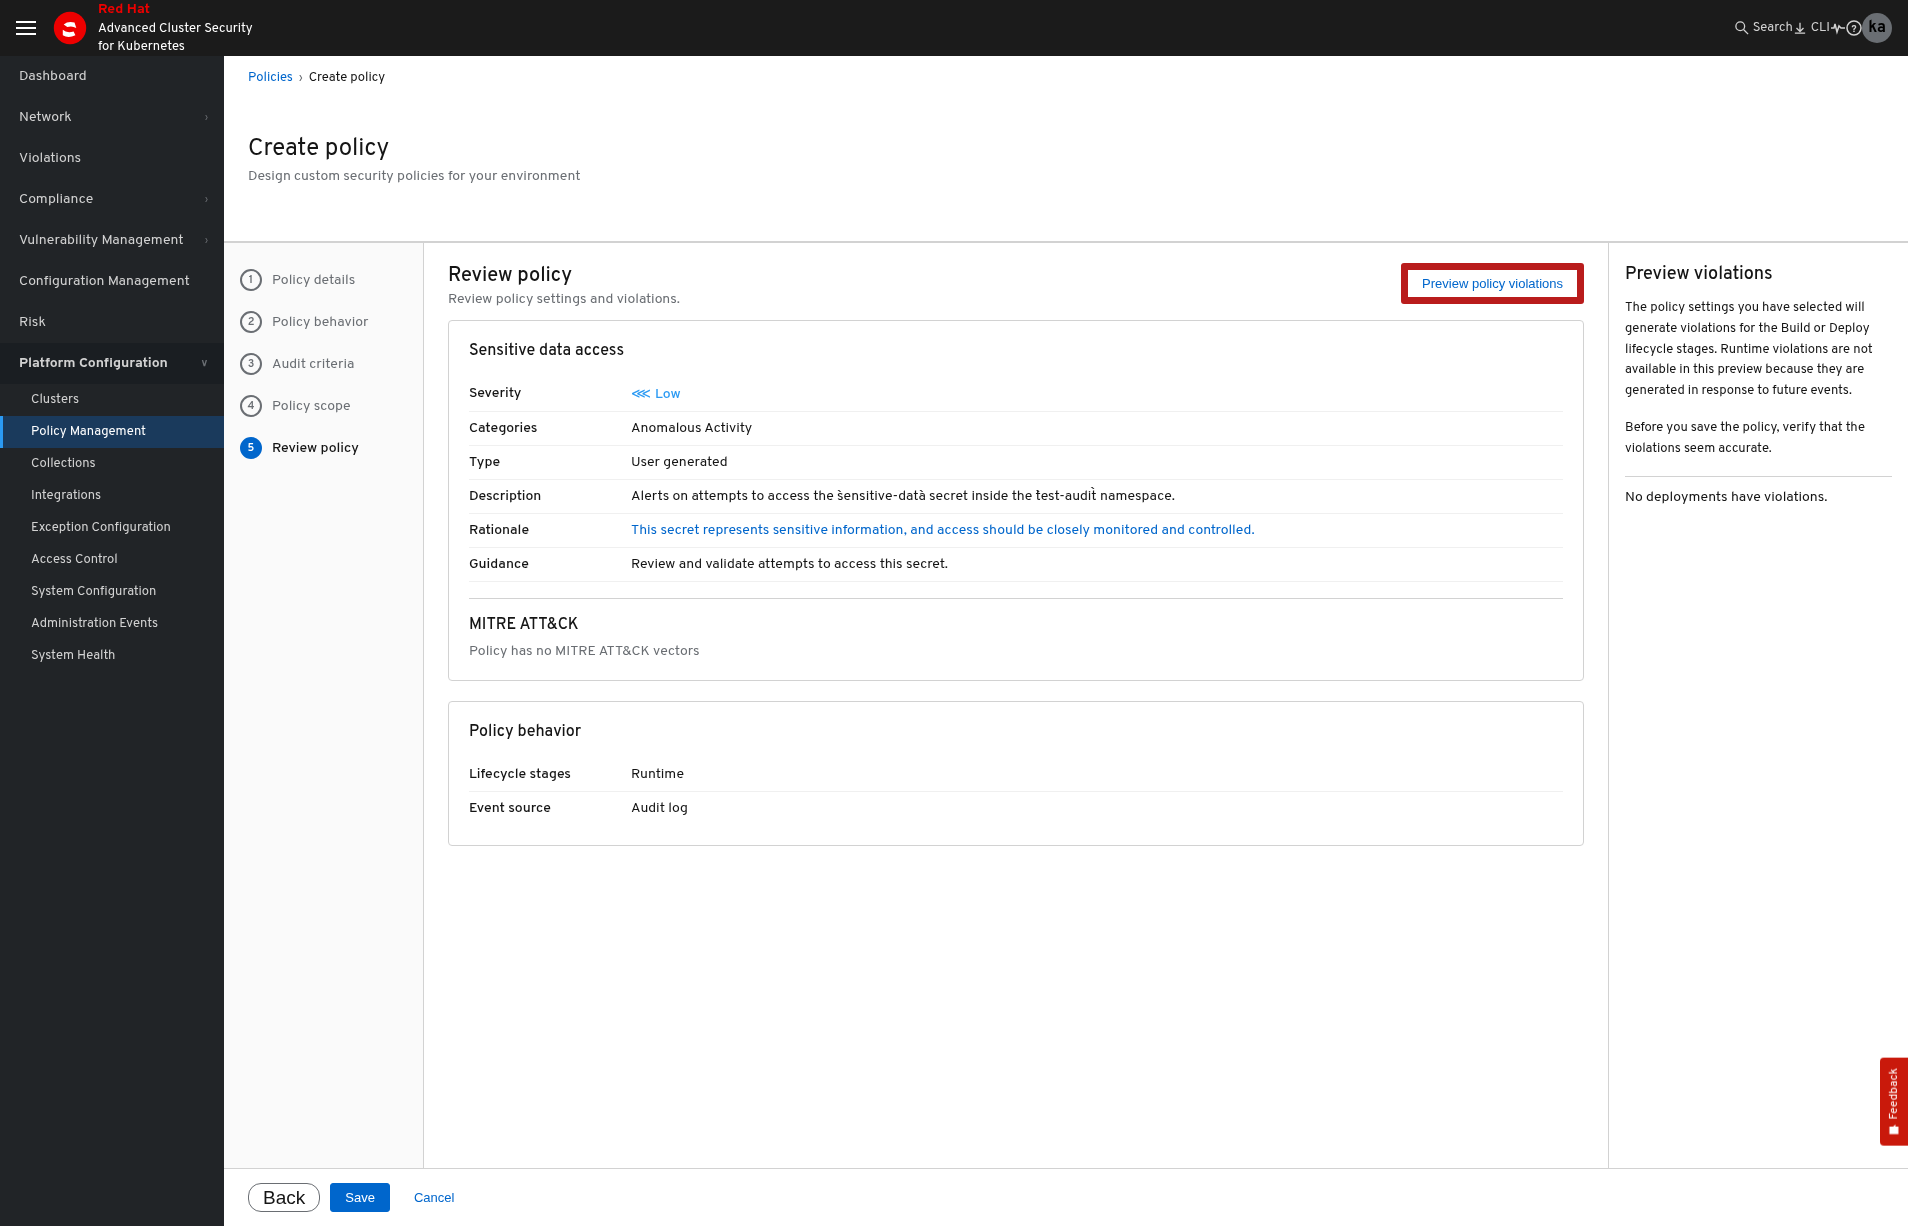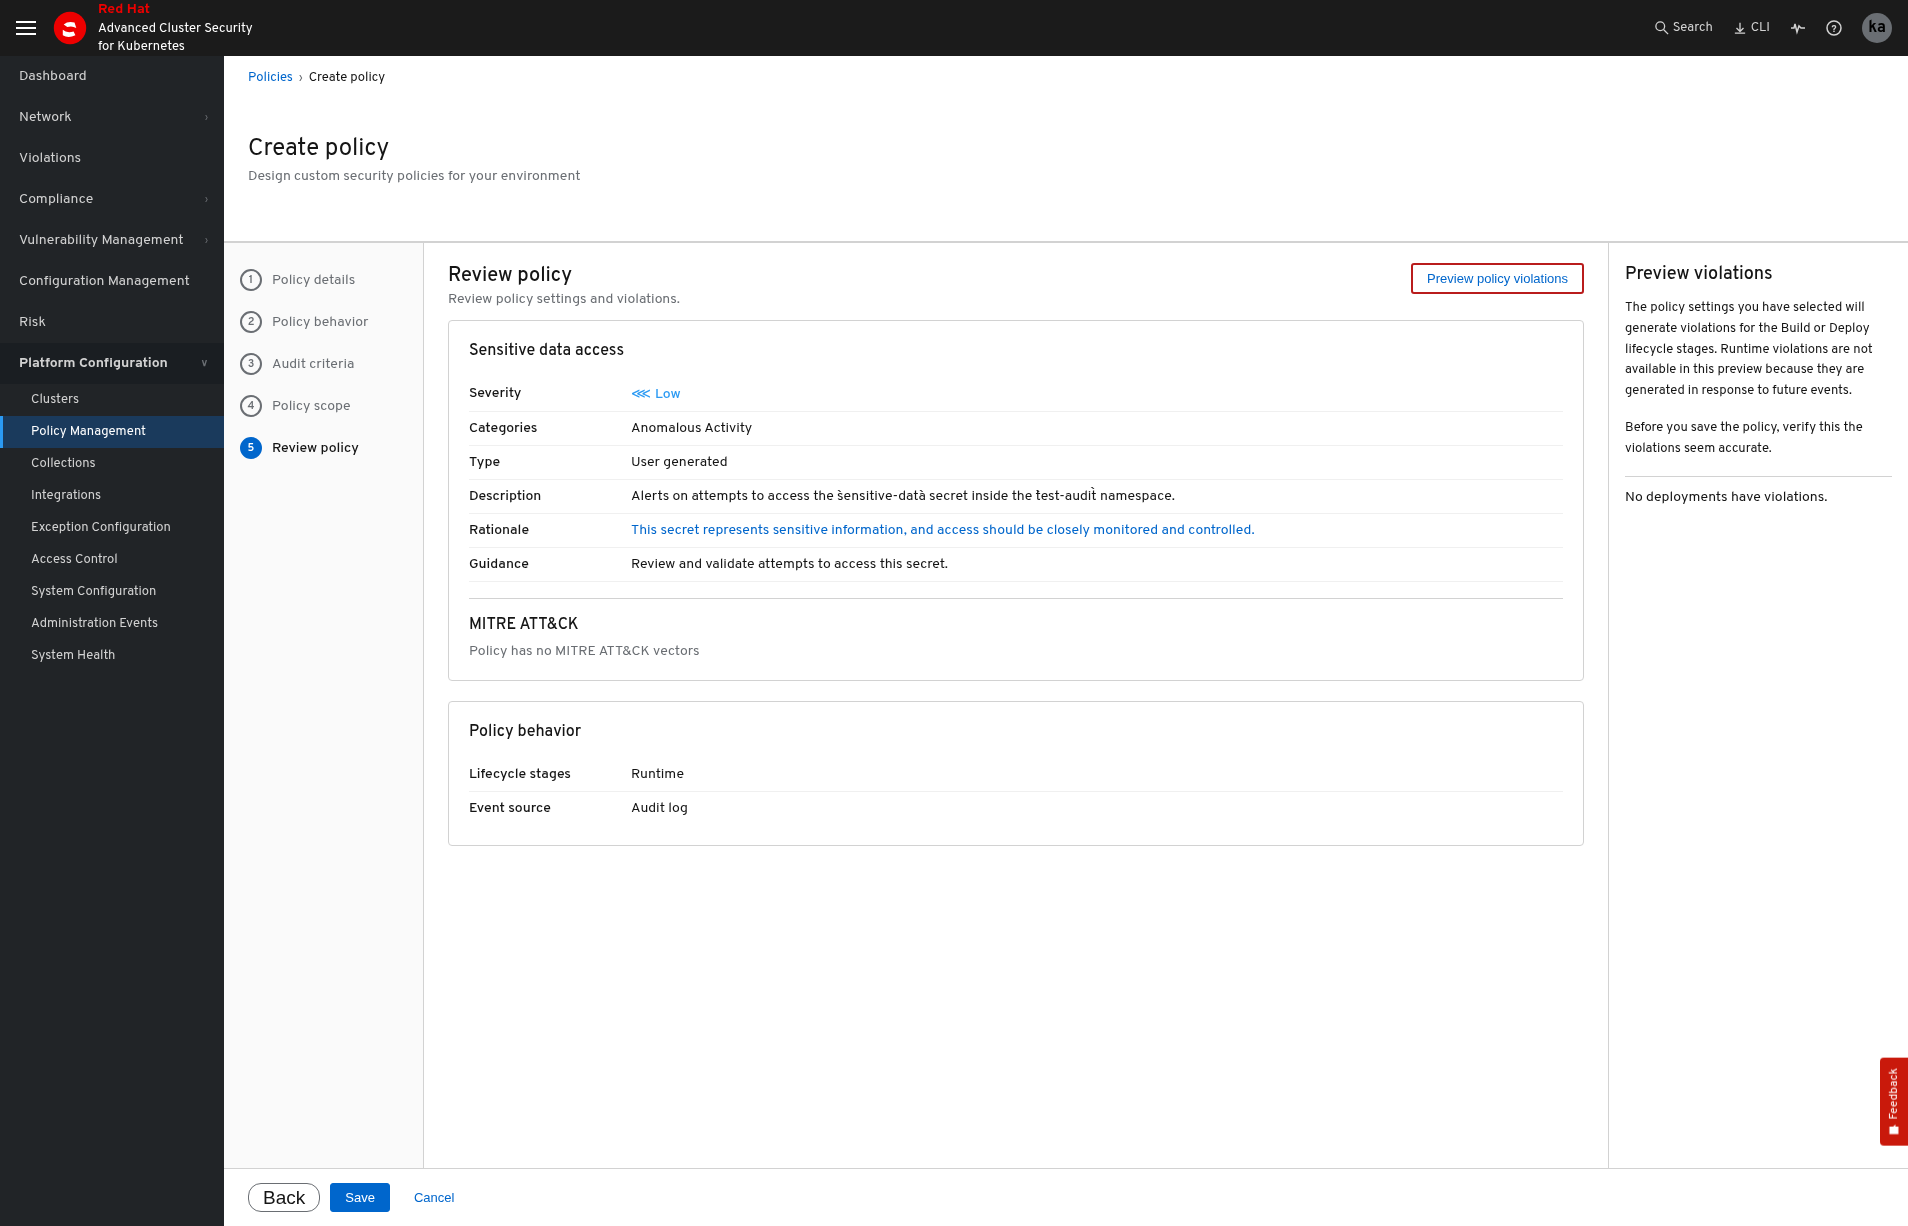--- a/index.html
+++ b/index.html
@@ -13,21 +13,21 @@
       align-items: center;
       height: 56px;
       padding: 0 16px;
       flex-shrink: 0;
       z-index: 100;
     }
     .navbar-brand { display: flex; align-items: center; gap: 10px; }
     .navbar-logo { width: 36px; height: 36px; }
     .navbar-title { font-size: 13px; line-height: 1.4; color: #fff; }
     .navbar-title .brand { font-weight: 700; color: #ee0000; font-size: 14px; }
-    .navbar-right { margin-left: auto; display: flex; align-items: center; gap: 20px; }
+    .navbar-right { margin-left: auto; display: flex; align-items: center; }
     .navbar-right .nav-action { color: #d2d2d2; font-size: 13px; display: flex; align-items: center; gap: 4px; cursor: pointer; }
     .hamburger { margin-right: 16px; cursor: pointer; display: flex; flex-direction: column; gap: 4px; }
     .hamburger span { display: block; width: 20px; height: 2px; background: #fff; }
     .avatar { width: 30px; height: 30px; border-radius: 50%; background: #6a6e73; display: flex; align-items: center; justify-content: center; color: #000000; font-size: 16px; font-weight: 700; cursor: pointer; }
 
     
     .main-layout { display: flex; flex: 1; overflow: hidden; }
 
     
     .sidebar {
@@ -134,21 +134,21 @@
       display: flex;
       align-items: flex-start;
       justify-content: space-between;
       margin-bottom: 12px;
     }
     .panel-title { font-size: 20px; font-weight: 500; }
     .panel-desc { font-size: 14px; color: #6a6e73; margin-top: 2px; }
 
     
     .btn-outline {
-      border: 2px solid #b91c1c;
+      border: 7px solid #b91c1c;
       color: #0066cc;
       background: #fff;
       padding: 6px 14px;
       border-radius: 3px;
       font-size: 13px;
       cursor: pointer;
       white-space: nowrap;
     }
     .btn-primary {
       border: 1px solid #0066cc;
@@ -479,21 +479,21 @@
             <div class="info-row">
               <div class="info-label">Event source</div>
               <div class="info-value">Audit log</div>
             </div>
           </div>
         </div>
 
         <div class="violations-panel">
           <h3 class="violations-title">Preview violations</h3>
           <p class="violations-desc">The policy settings you have selected will generate violations for the Build or Deploy lifecycle stages. Runtime violations are not available in this preview because they are generated in response to future events.</p>
-          <p class="violations-desc">Before you save the policy, verify this the violations seem accurate.</p>
+          <p class="violations-desc">Before you save the policy, verify that the violations seem accurate.</p>
           <div class="violations-divider"></div>
           <p class="violations-empty">No deployments have violations.</p>
         </div>
       </div>
 
       <div class="wizard-footer">
         <button class="btn-secondary">Back</button>
         <button class="btn-primary">Save</button>
         <button class="btn-cancel">Cancel</button>
       </div>

